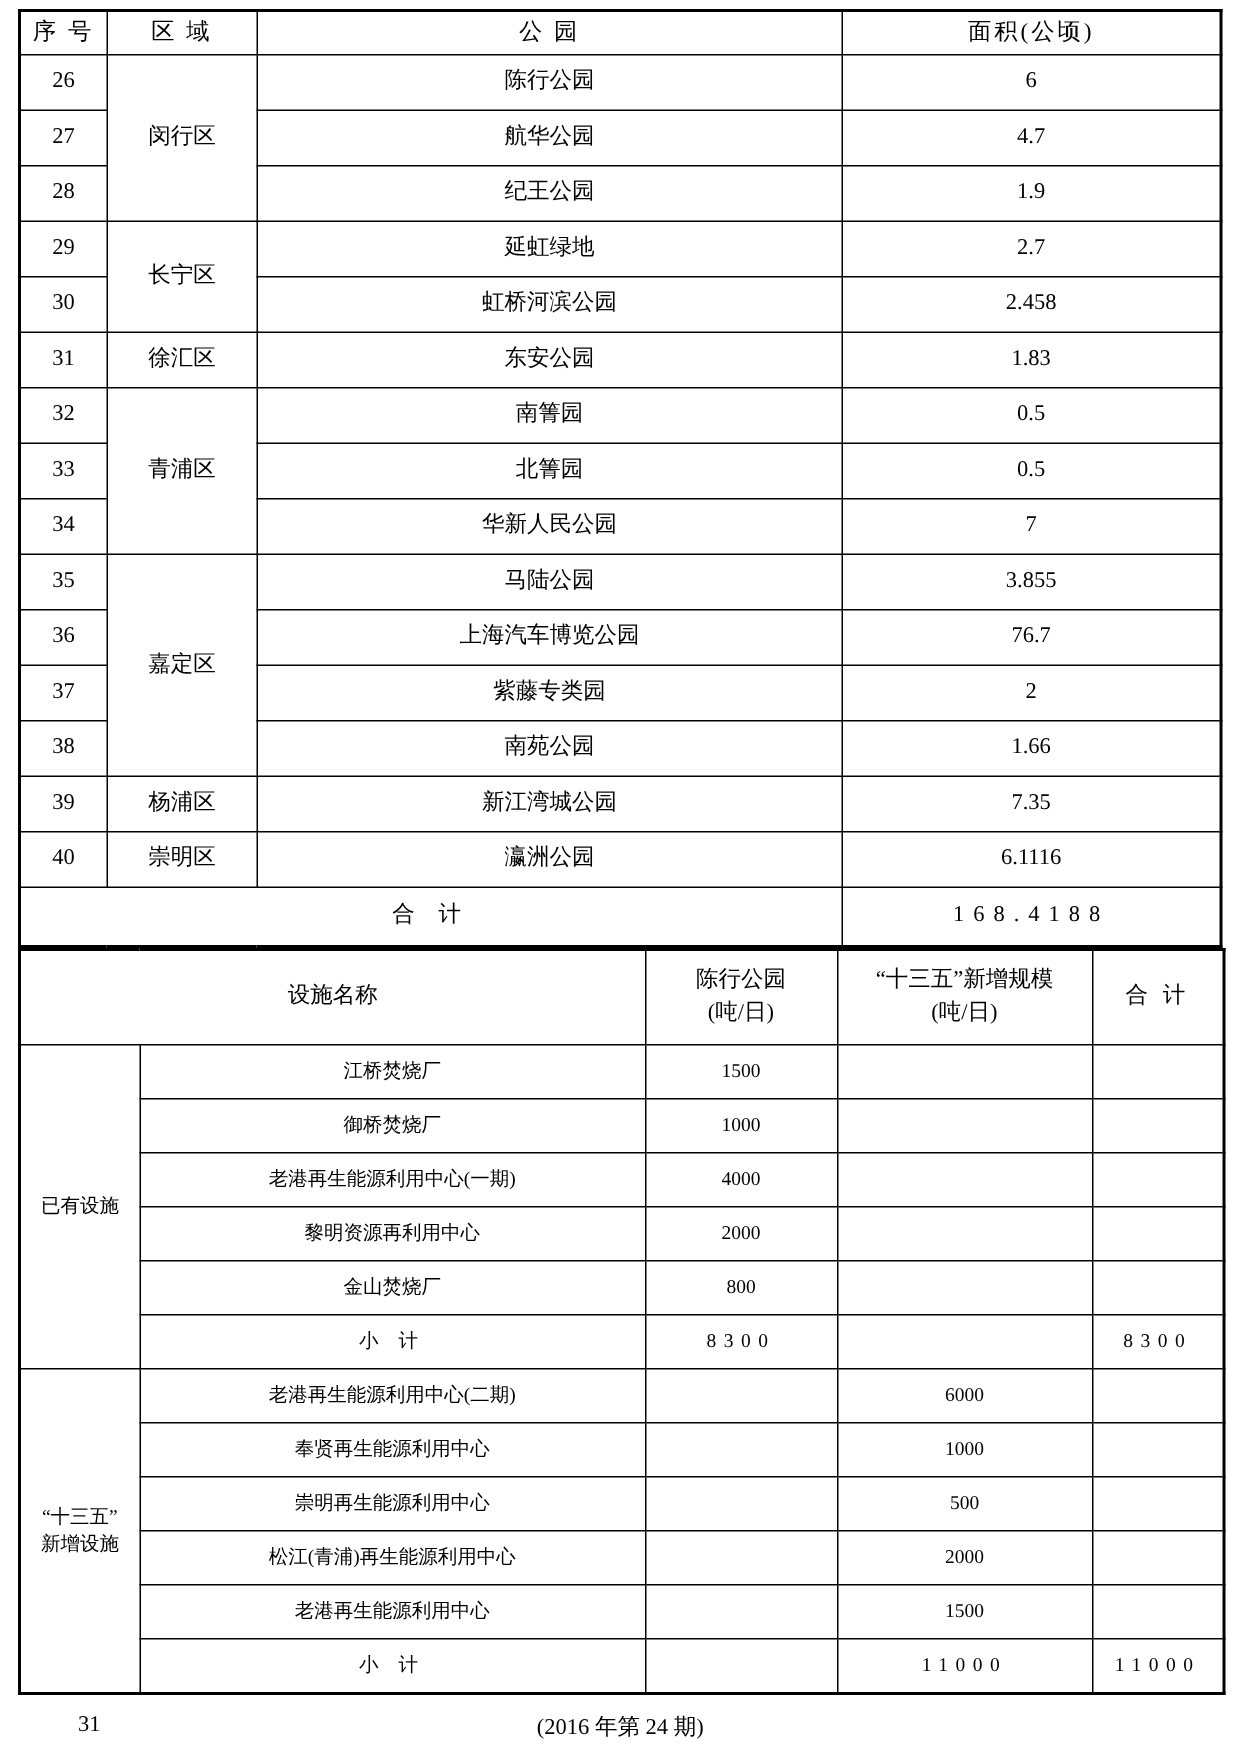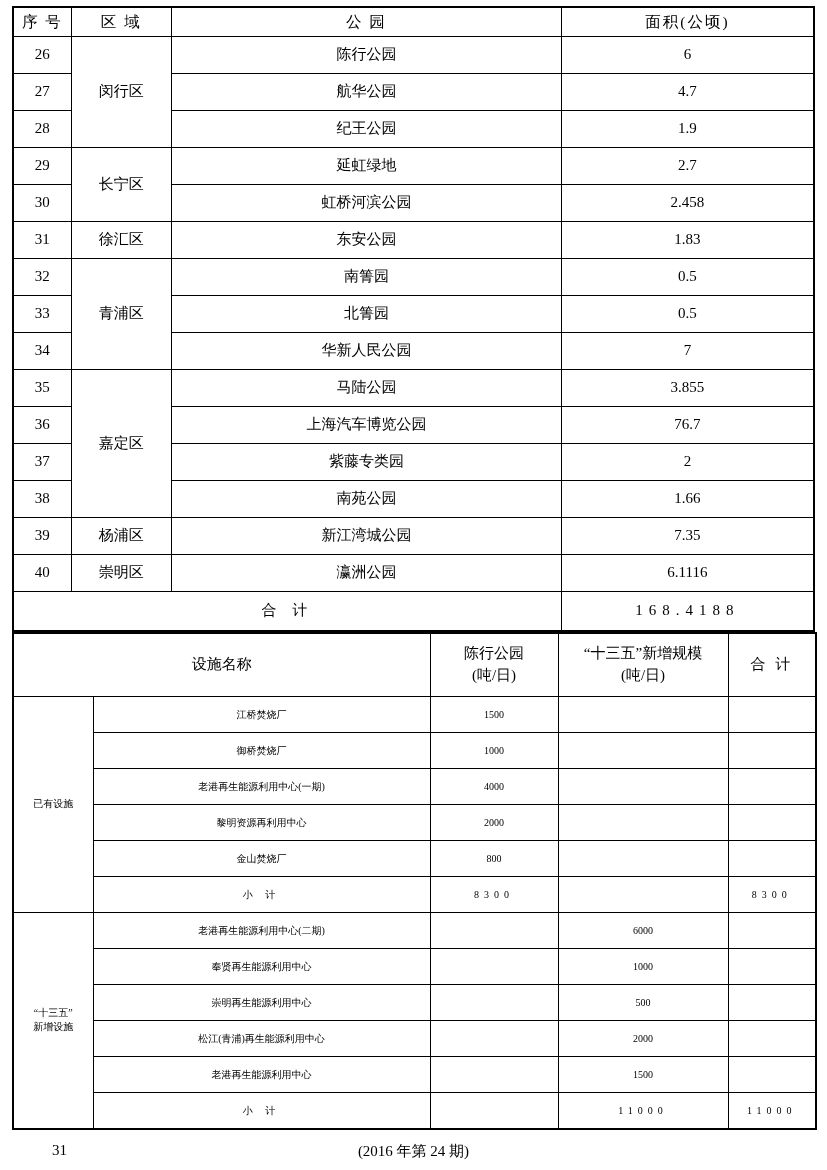--- a/index.html
+++ b/index.html
@@ -73,21 +73,21 @@
     letter-spacing: 0.5px;
   }
 
   
   .t2-name { width: 80px; }
   .t2-fac { width: 337px; }
   .t2-exist { width: 128px; }
   .t2-new { width: 170px; }
   .t2-sum { width: 88px; }
 
-  .t2 td { height: 31px; font-size: 10px; }
+  .t2 td { height: 31px; font-size: 13px; }
   .t2 .hdr2 td {
     height: 58px;
     font-size: 15px;
     line-height: 1.45;
   }
   .t2 .subtotal td { letter-spacing: 5px; }
   .vert {
     line-height: 1.4;
   }
 

